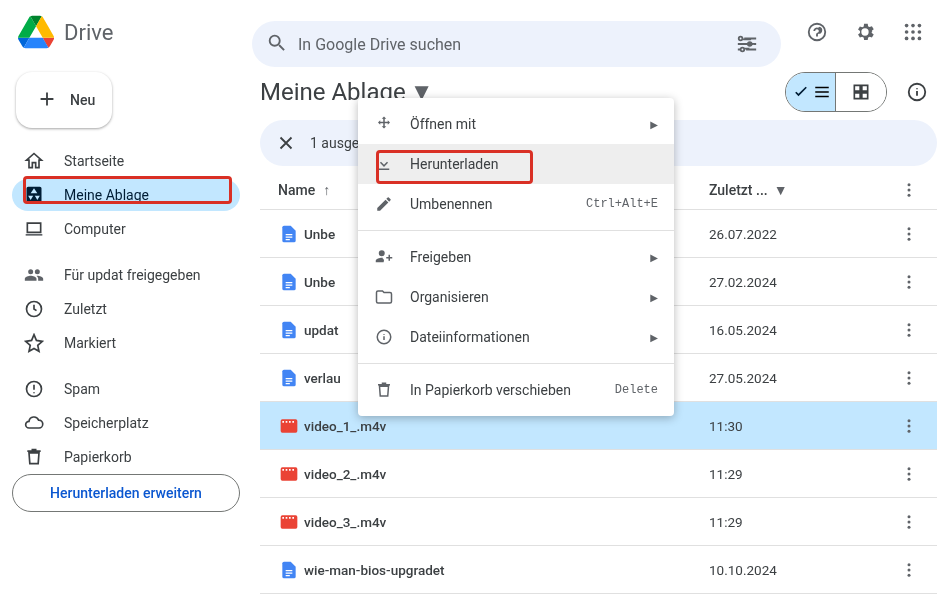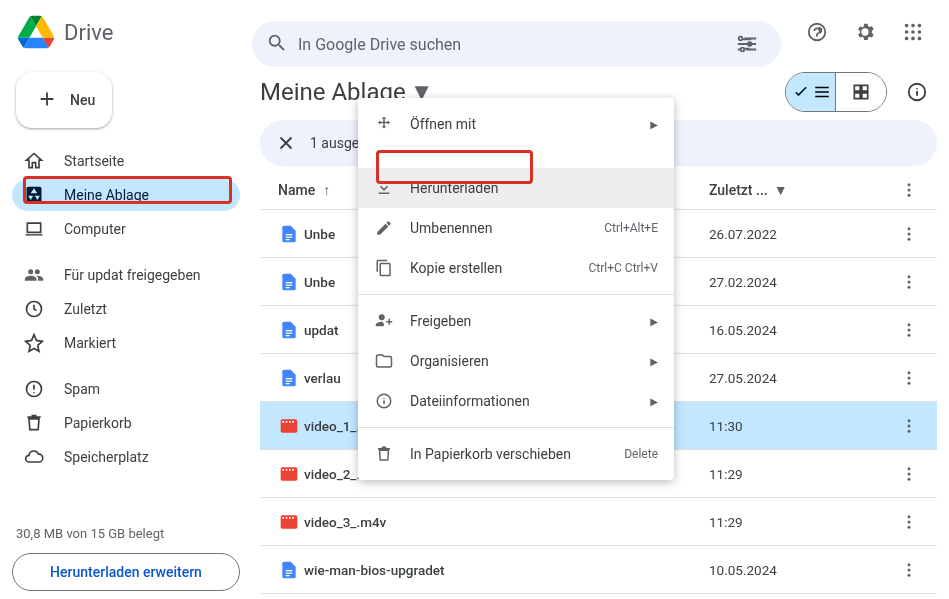--- a/index.html
+++ b/index.html
@@ -46,24 +46,24 @@
 .rows { flex: 1; overflow-y: auto; }
 .row { display: flex; align-items: center; height: 48px; border-bottom: 1px solid #e0e0e0; padding-right: 8px; cursor: pointer; }
 .row.selected { background: #c2e7ff; }
 .row .file-icon { width: 44px; display: flex; justify-content: center; align-items: center; padding-left: 14px; }
 .row .file-name { flex: 1; font-size: 13.5px; color: #3c4043; font-weight: 500; white-space: nowrap; overflow: hidden; text-overflow: ellipsis; }
 .row .file-date { width: 180px; font-size: 13.5px; color: #3c4043; }
 .row .file-menu { width: 40px; display: flex; justify-content: center; cursor: pointer; }
 
 .context-menu { position: absolute; left: 102px; top: 34px; width: 316px; background: #fff; border-radius: 4px; box-shadow: 0 2px 10px rgba(0,0,0,.28); padding: 6px 0; z-index: 50; }
 .ctx-item { height: 40px; display: flex; align-items: center; padding: 0 16px; gap: 16px; font-size: 14px; color: #3c4043; cursor: pointer; position: relative; }
-.ctx-item:hover, .ctx-item.highlighted { background: #eeeeee; margin-top: 24px; }
+.ctx-item:hover, .ctx-item.highlighted { background: #eeeeee; }
 .ctx-item .ctx-icon { width: 20px; display: flex; align-items: center; justify-content: center; }
 .ctx-item .ctx-label { flex: 1; }
-.ctx-item .ctx-shortcut { font-size: 12px; color: #5f6368; }
+.ctx-item .ctx-shortcut { font-size: 12px; color: #5f6368; font-family: Liberation Mono, monospace; }
 .ctx-item .ctx-arrow { color: #5f6368; font-size: 10px; }
 .ctx-sep { height: 1px; background: #e0e0e0; margin: 6px 0; }
 
 .annot-1 { position: absolute; border: 3px solid #d93025; border-radius: 4px; pointer-events: none; z-index: 200; left: 23px; top: 176px; width: 209px; height: 28px; }
 .annot-2 { position: absolute; border: 3px solid #d93025; border-radius: 4px; pointer-events: none; z-index: 200; left: 376px; top: 150px; width: 157px; height: 34px; }
 
 svg { fill: currentColor; }
 .grey { color: #5f6368; }
 </style>
 </head>
@@ -192,36 +192,35 @@
             <svg viewBox="0 0 24 24" width="20" height="20">
               <circle cx="12" cy="12" r="9" fill="none" stroke="#3c4043" stroke-width="2"></circle>
               <path d="M12 7v6M12 16v1" stroke="#3c4043" stroke-width="2"></path>
             </svg>
           </span>
         <span>Spam</span>
       </div>
       <div class="nav-item">
         <span class="icon grey">
             <svg viewBox="0 0 24 24" width="20" height="20">
+              <path d="M6 18a4 4 0 010-8 6 6 0 0111.5-1.5A4.5 4.5 0 0118 18z" fill="none" stroke="#3c4043" stroke-width="2"></path>
+            </svg>
+          </span>
+        <span>Speicherplatz</span>
+      </div>
+      <div class="nav-item">
+        <span class="icon grey">
+            <svg viewBox="0 0 24 24" width="20" height="20">
               <path d="M6 7h12l-1 13H7zM4 5h16M10 3h4v2h-4z" fill="none" stroke="#3c4043" stroke-width="2"></path>
             </svg>
           </span>
         <span>Papierkorb</span>
       </div>
-      <div class="nav-item">
-        <span class="icon grey">
-            <svg viewBox="0 0 24 24" width="20" height="20">
-              <path d="M6 18a4 4 0 010-8 6 6 0 0111.5-1.5A4.5 4.5 0 0118 18z" fill="none" stroke="#3c4043" stroke-width="2"></path>
-            </svg>
-          </span>
-        <span>Speicherplatz</span>
-      </div>
     </div>
 
-    <div class="storage-text">30,8 MB von 15 GB belegt</div>
     <button class="storage-btn">Herunterladen erweitern</button>
   </div>
 
   <div class="main">
     <div class="main-header">
       <div class="breadcrumb">
         <span>Meine Ablage</span>
         <span class="grey">▼</span>
       </div>
       <div class="view-controls">
@@ -397,21 +396,21 @@
           </span>
         </div>
         <div class="row">
           <span class="file-icon">
             <svg viewBox="0 0 24 24" width="20" height="20">
               <path fill="#4285f4" d="M14 2H6a2 2 0 00-2 2v16a2 2 0 002 2h12a2 2 0 002-2V8l-6-6z"></path>
               <path fill="#fff" d="M8 12h8v1.5H8zM8 15h8v1.5H8zM8 18h5v1.5H8z"></path>
             </svg>
           </span>
           <span class="file-name">wie-man-bios-upgradet</span>
-          <span class="file-date">10.05.2024</span>
+          <span class="file-date">10.10.2024</span>
           <span class="file-menu grey">
             <svg viewBox="0 0 24 24" width="18" height="18">
               <circle cx="12" cy="5" r="2"></circle>
               <circle cx="12" cy="12" r="2"></circle>
               <circle cx="12" cy="19" r="2"></circle>
             </svg>
           </span>
         </div>
       </div>
 
@@ -434,29 +433,20 @@
         <span class="ctx-label">Herunterladen</span>
       </div>
       <div class="ctx-item">
         <span class="ctx-icon grey">
             <svg viewBox="0 0 24 24" width="18" height="18">
               <path d="M3 17.25V21h3.75L17.81 9.94l-3.75-3.75L3 17.25zM20.71 7.04a1 1 0 000-1.41l-2.34-2.34a1 1 0 00-1.41 0l-1.83 1.83 3.75 3.75 1.83-1.83z"></path>
             </svg>
           </span>
         <span class="ctx-label">Umbenennen</span>
         <span class="ctx-shortcut">Ctrl+Alt+E</span>
-      </div>
-      <div class="ctx-item">
-        <span class="ctx-icon grey">
-            <svg viewBox="0 0 24 24" width="18" height="18">
-              <path d="M16 1H4a2 2 0 00-2 2v14h2V3h12V1zm3 4H8a2 2 0 00-2 2v14a2 2 0 002 2h11a2 2 0 002-2V7a2 2 0 00-2-2zm0 16H8V7h11v14z"></path>
-            </svg>
-          </span>
-        <span class="ctx-label">Kopie erstellen</span>
-        <span class="ctx-shortcut">Ctrl+C Ctrl+V</span>
       </div>
       <div class="ctx-sep"></div>
       <div class="ctx-item">
         <span class="ctx-icon grey">
             <svg viewBox="0 0 24 24" width="18" height="18">
               <path d="M15 12a3 3 0 11-6 0 3 3 0 016 0zm-3-9a3 3 0 100 6 3 3 0 000-6zm6 16.5c0-2-4-3-6-3s-6 1-6 3V21h12v-1.5z" opacity="0"></path>
               <path d="M15 14c-2.67 0-8 1.34-8 4v2h16v-2c0-2.66-5.33-4-8-4zm-11 6v-2c0-1.5 2-2.8 4.7-3.5C7.6 15.3 7 16.5 7 18v2H4zm11-8a4 4 0 100-8 4 4 0 000 8zM6 10a3 3 0 100-6 3 3 0 000 6z" opacity="0"></path>
               <path d="M9 11a4 4 0 100-8 4 4 0 000 8zm0 2c-2.67 0-8 1.34-8 4v2h10.5a6 6 0 01.5-2c0-1.5-.8-2.6-2-3.4.3-.4.6-.6 1-.6h-2zm11-1v-3h-2v3h-3v2h3v3h2v-3h3v-2h-3z"></path>
             </svg>
           </span>

